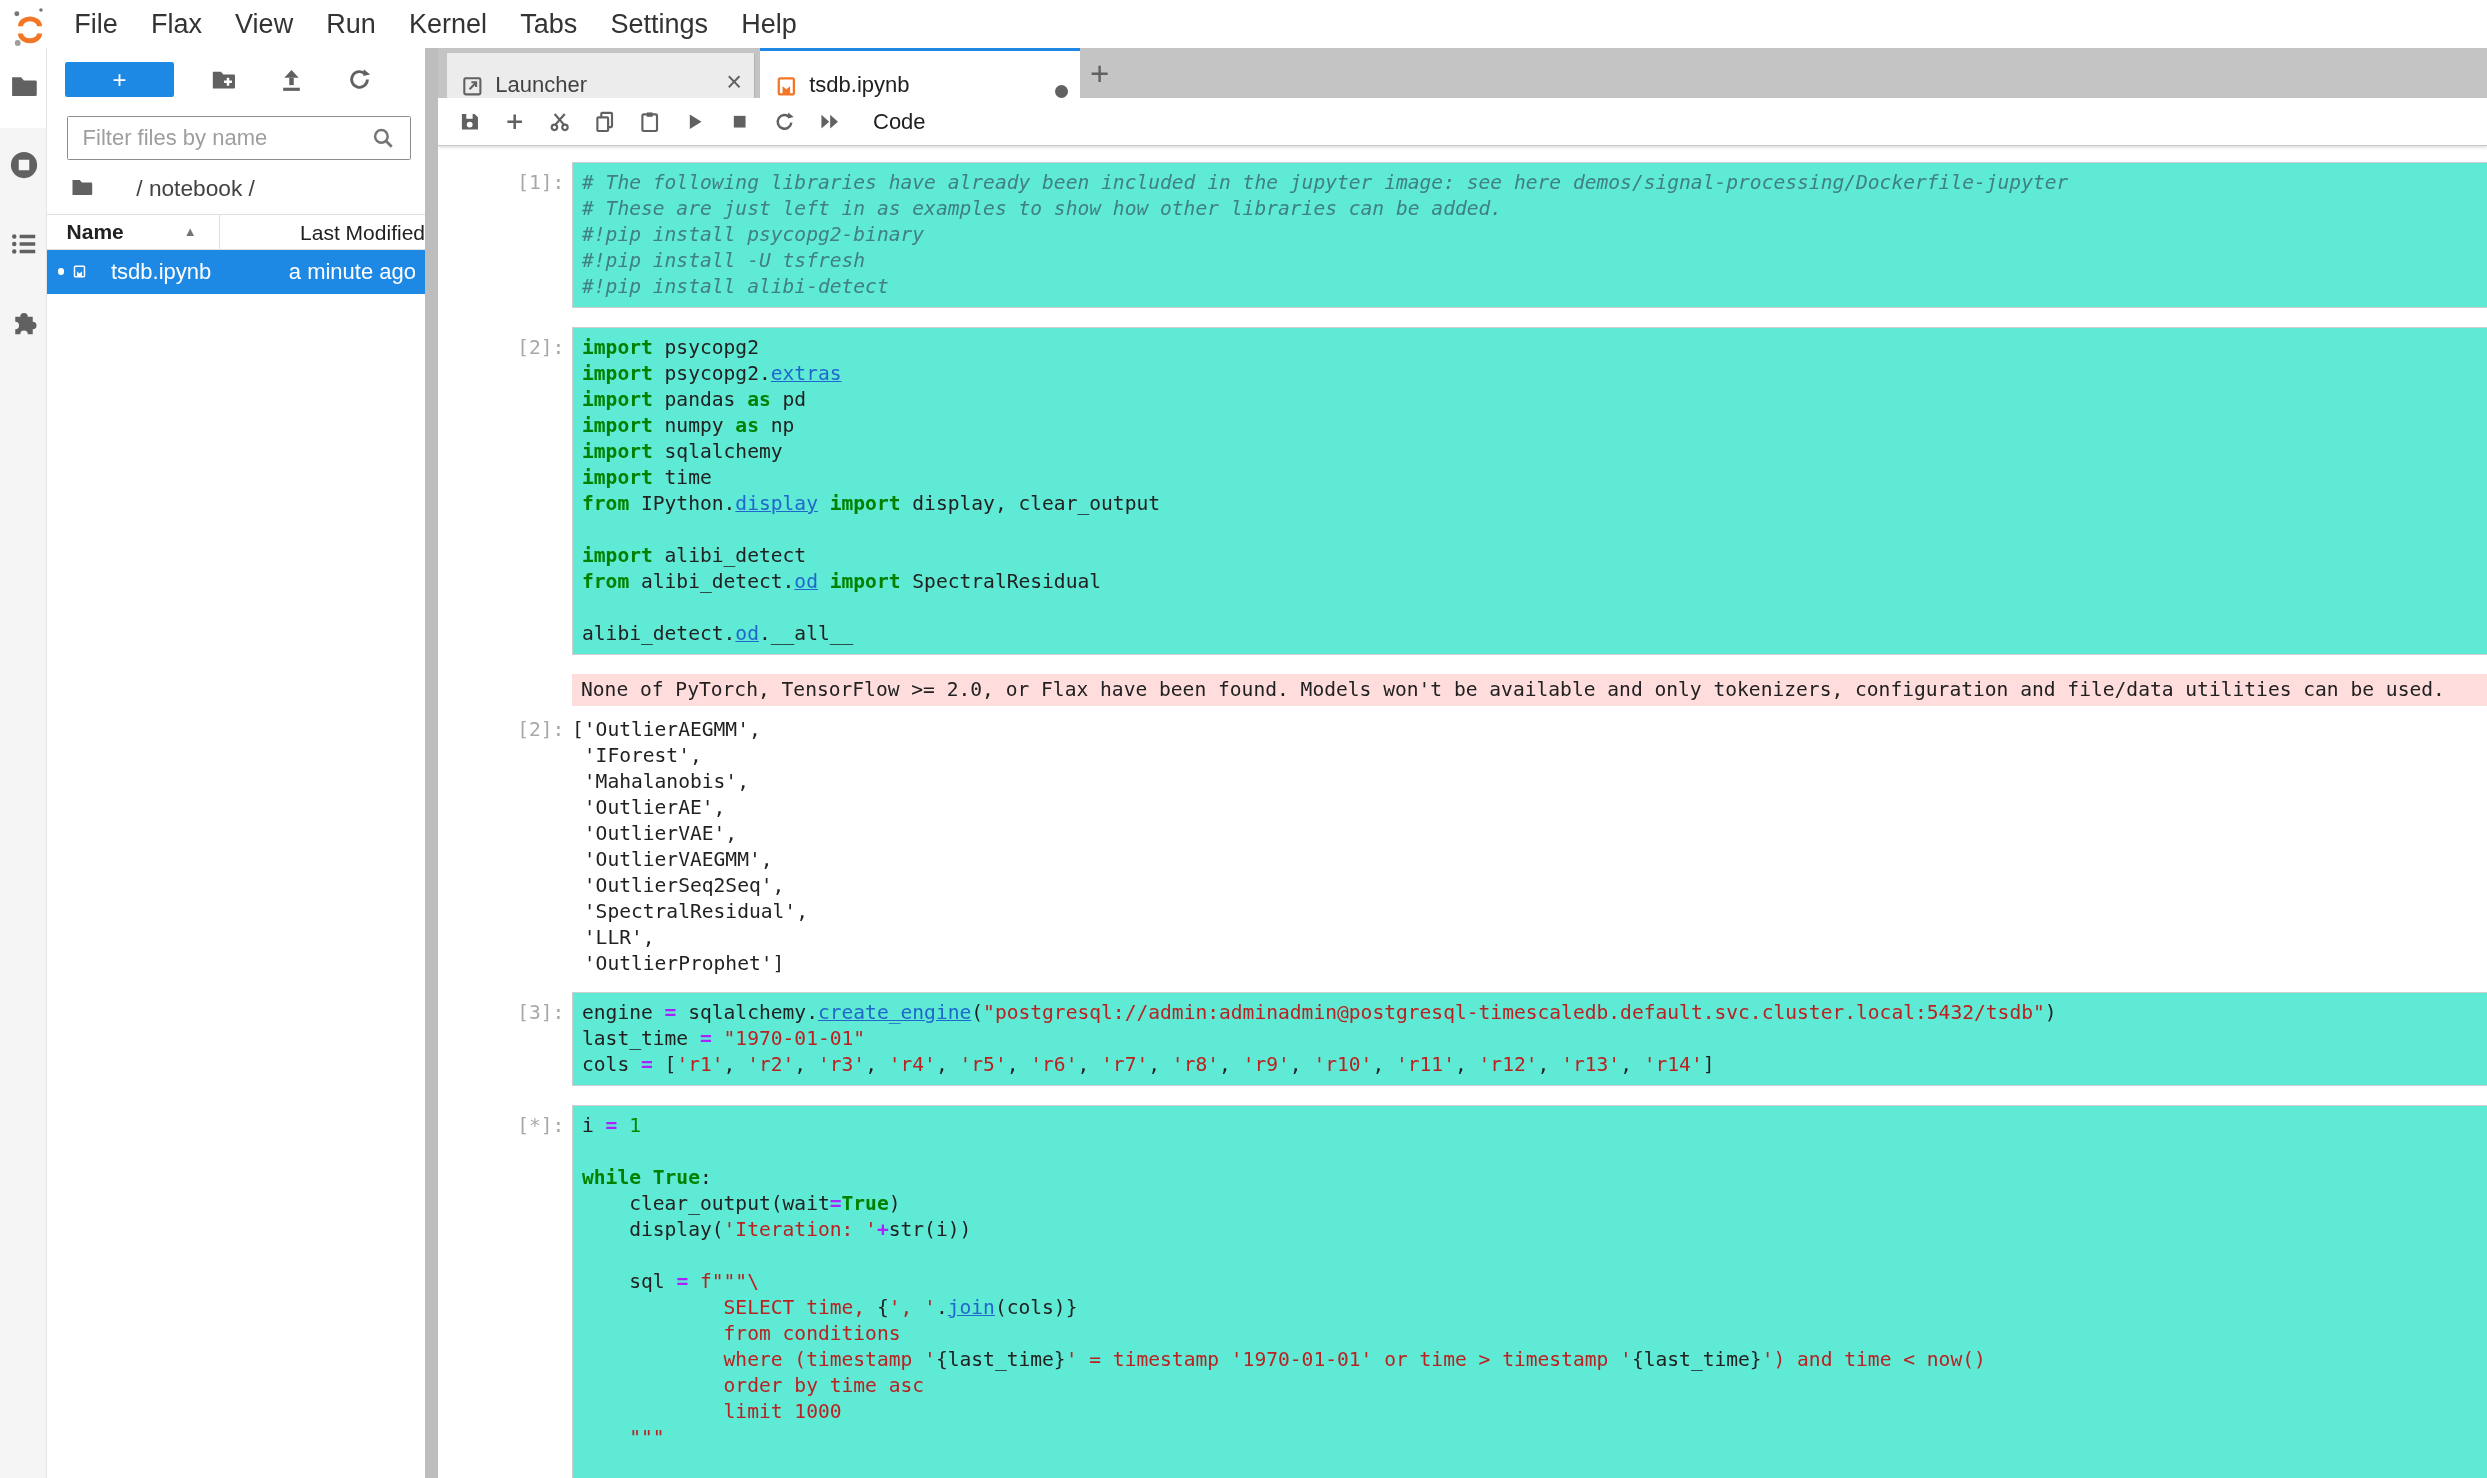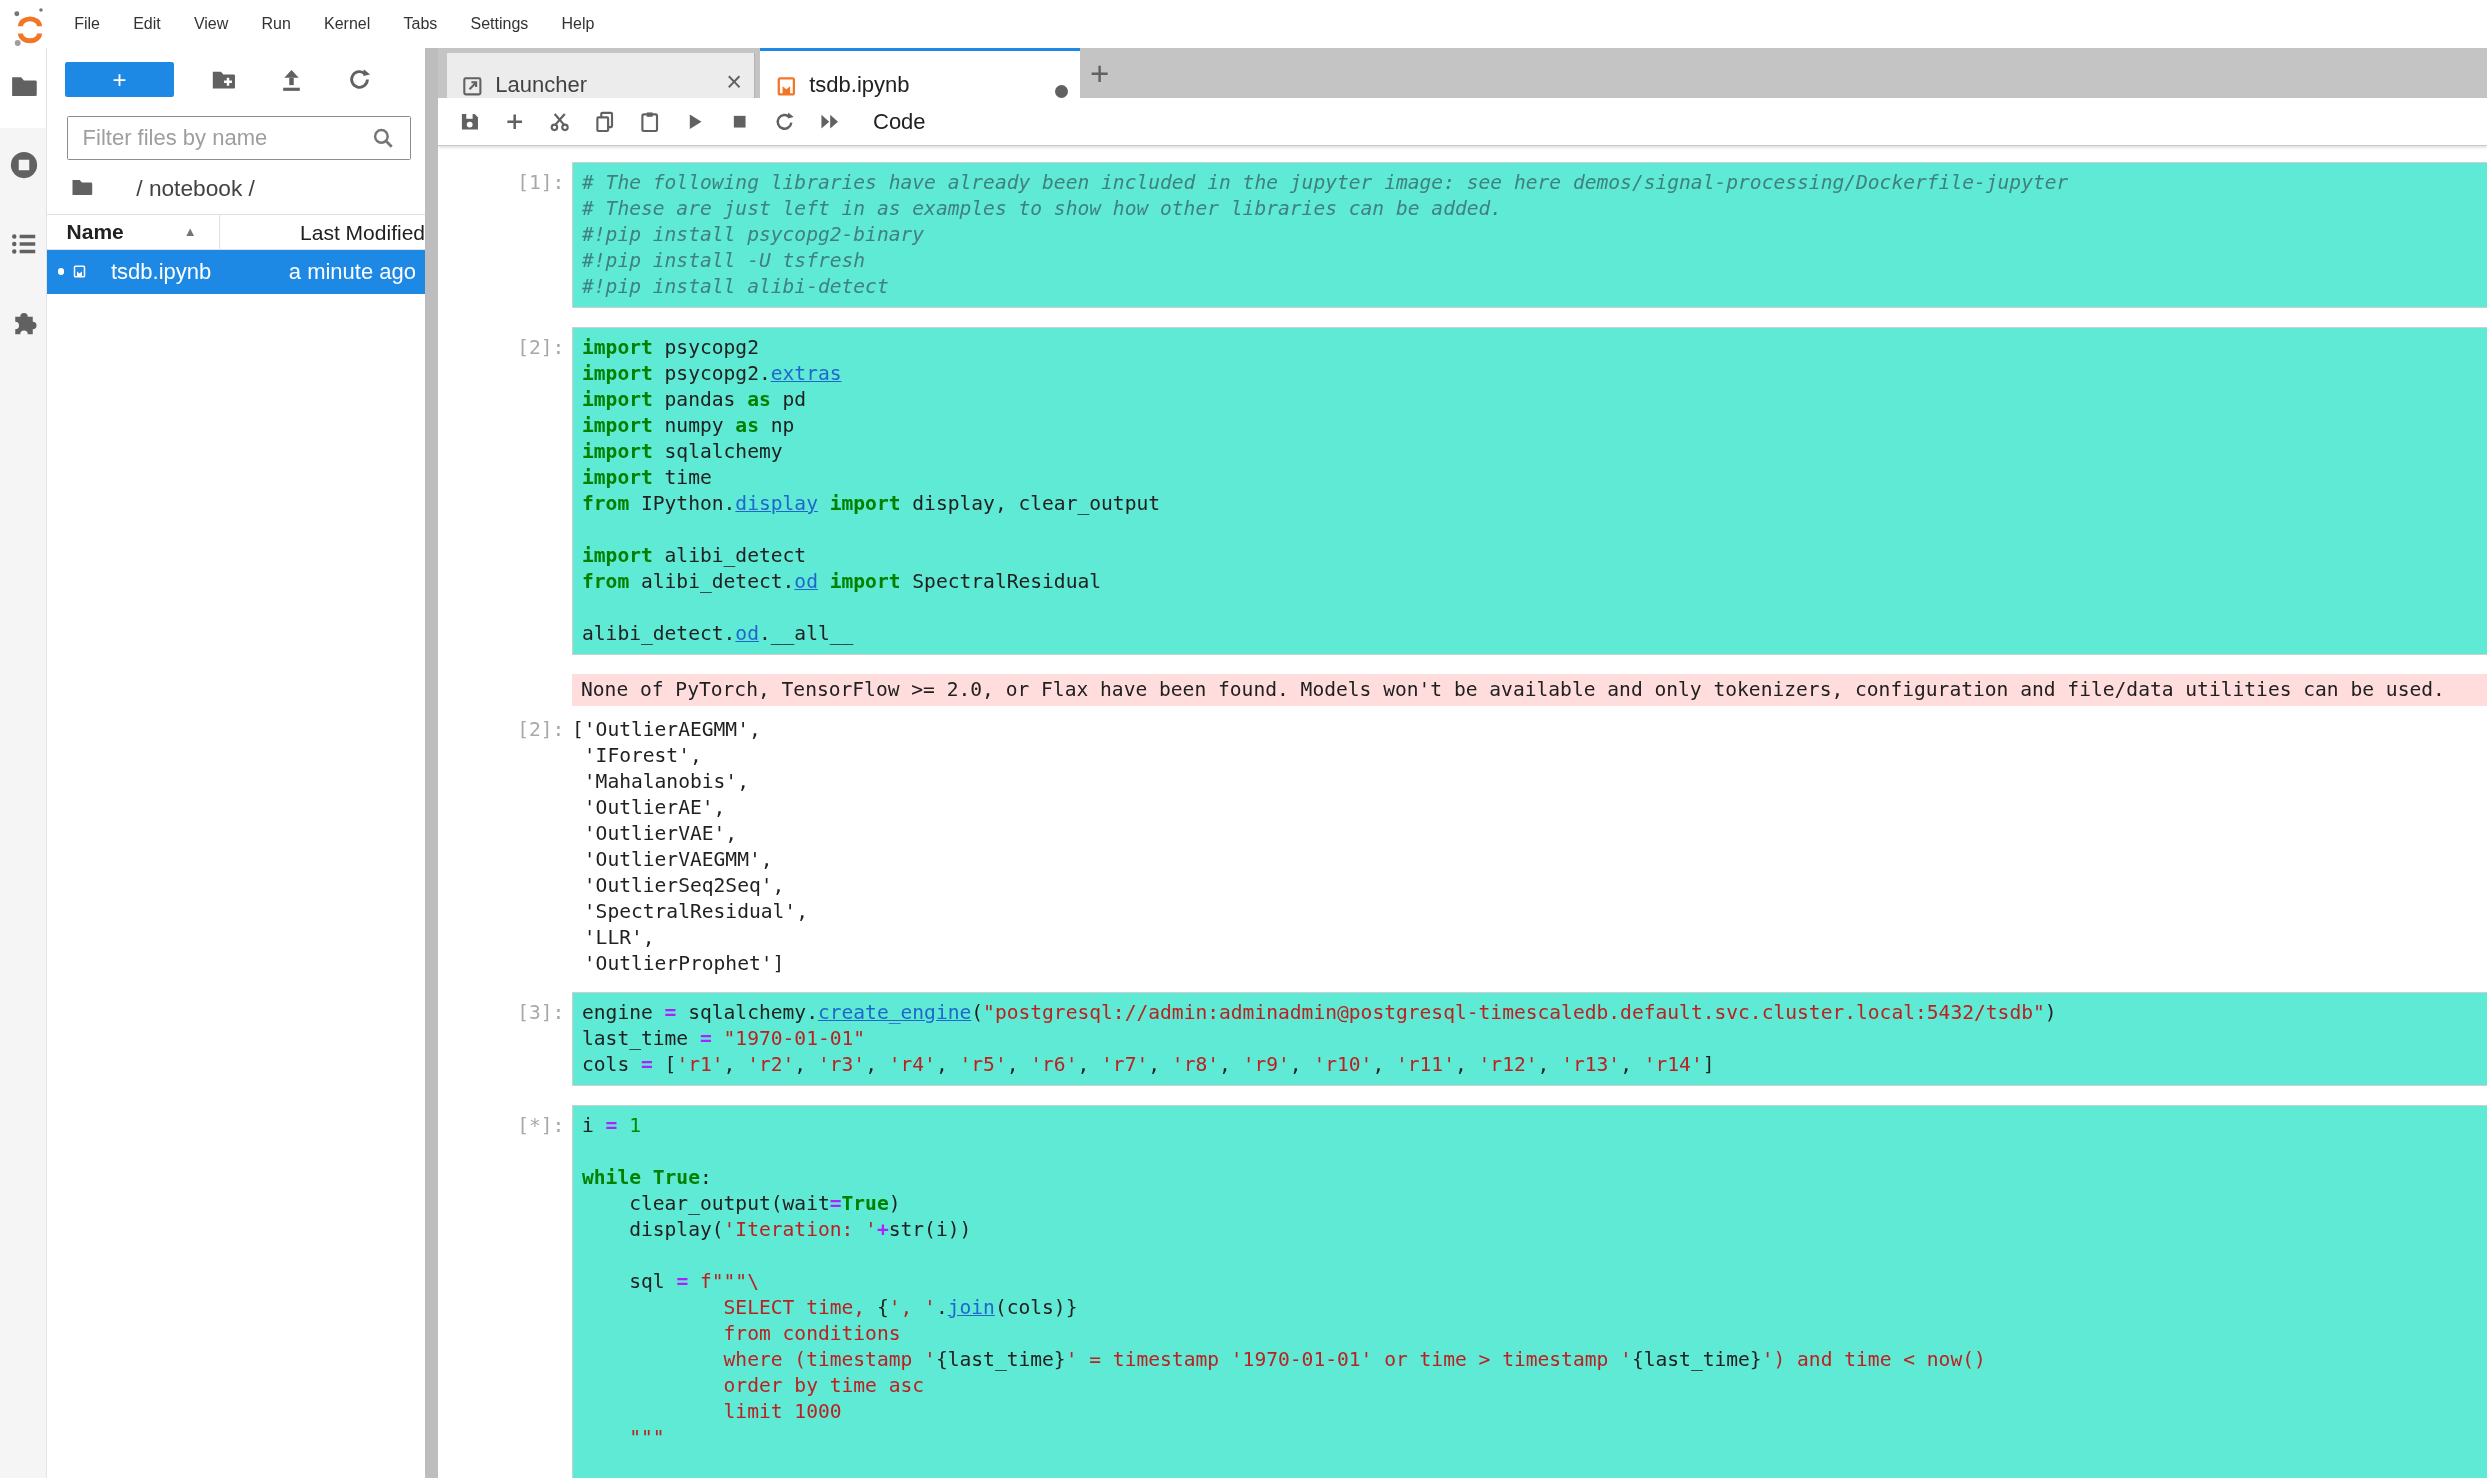--- a/index.html
+++ b/index.html
@@ -4,21 +4,21 @@
 <style>
   * { box-sizing: border-box; }
   html,body { margin:0; padding:0; }
   body {
     width:2487px; height:1478px; overflow:hidden; background:#fff;
     font-family:"Liberation Sans", sans-serif; -webkit-font-smoothing:antialiased;
   }
   
   .menubar { height:48px; display:flex; align-items:center; background:#fff; }
   .logo { width:38px; height:38px; margin:0 9px 0 10.6px; }
-  .menu-item { font-size:16px; color:#333; padding:0 16.6px; cursor:default; }
+  .menu-item { font-size:27px; color:#333; padding:0 16.6px; cursor:default; }
   
   .main { position:absolute; top:48px; left:0; right:0; bottom:0; display:flex; }
   .activitybar { width:47px; background:#f5f5f5; border-right:0.8px solid #e3e3e3; position:relative; }
   .activitybar .active-seg { position:absolute; top:0; left:0; right:0; height:80px; background:#fff; }
   .activity-item { position:relative; width:47px; height:79px; display:flex; align-items:flex-start; justify-content:center; padding-top:22.7px; }
   .activity-item svg { width:30px; height:30px; }
   
   .filepanel { width:378px; background:#fff; position:relative; }
   .fb-toolbar { display:flex; align-items:center; padding:9px 7.6px 0 18px; height:54px; }
   .new-btn { width:109px; height:35px; background:#1e88e5; color:#fff; border:none; border-radius:2.3px;
@@ -85,21 +85,21 @@
 <div class="menubar">
   <span class="logo"><svg viewBox="0 0 26 28" xmlns="http://www.w3.org/2000/svg">
         <path d="M6.5 14.5 a6.5 5 0 0 1 13 0" fill="none" stroke="#f37626" stroke-width="3.4"></path>
         <path d="M19.5 17.5 a6.5 5 0 0 1 -13 0" fill="none" stroke="#f37626" stroke-width="3.4" transform="translate(0,2)"></path>
         <circle cx="4" cy="6" r="1.7" fill="#757575"></circle>
         <circle cx="20.5" cy="3.4" r="1.2" fill="#757575"></circle>
         <circle cx="4.6" cy="26" r="2" fill="#9e9e9e"></circle>
       </svg></span>
   <div id="menu-items" style="display:flex;">
       <span class="menu-item">File</span>
-      <span class="menu-item">Edit</span>
+      <span class="menu-item">Flax</span>
       <span class="menu-item">View</span>
       <span class="menu-item">Run</span>
       <span class="menu-item">Kernel</span>
       <span class="menu-item">Tabs</span>
       <span class="menu-item">Settings</span>
       <span class="menu-item">Help</span>
     </div>
 </div>
 
 <div class="main">

